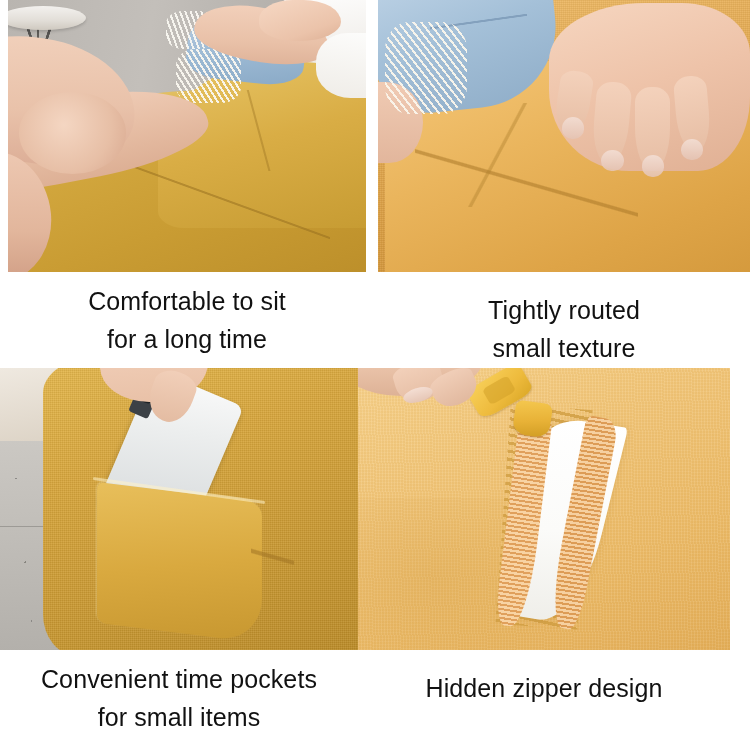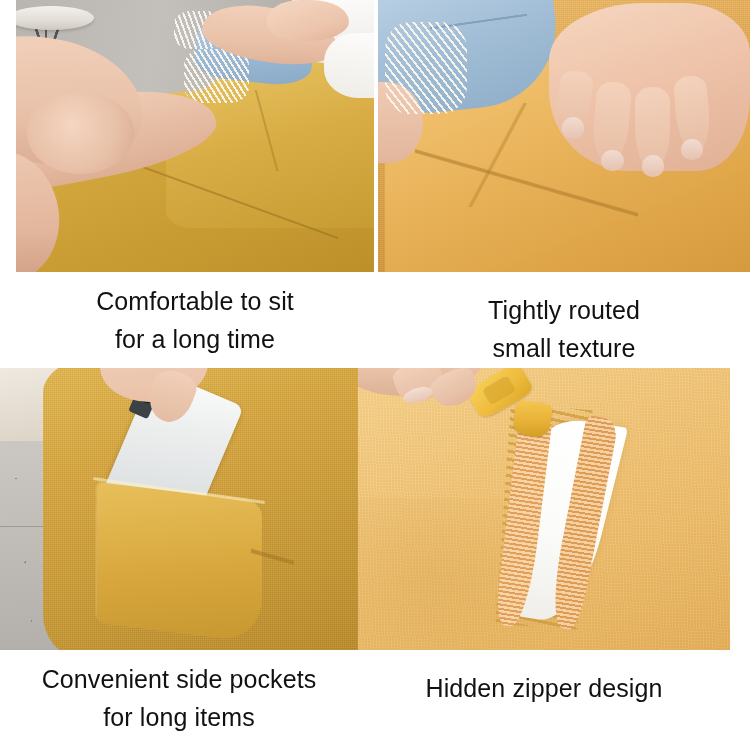--- a/index.html
+++ b/index.html
@@ -17,21 +17,21 @@
 
   .sheet {
     position: relative;
     width: 750px;
     height: 750px;
     background: #ffffff;
   }
 
   
   .cell { position: absolute; }
-  .cell-tl { left: 16px;   top: 0px;   width: 358px; height: 365px; }
+  .cell-tl { left: 8px;   top: 0px;   width: 358px; height: 365px; }
   .cell-tr { left: 378px; top: 0px;   width: 372px; height: 365px; }
   .cell-bl { left: 0px;   top: 368px; width: 358px; height: 382px; }
   .cell-br { left: 358px; top: 368px; width: 372px; height: 382px; }
 
   .photo {
     position: relative;
     overflow: hidden;
     background: #cfa040;
   }
   .cell-tl .photo { width: 358px; height: 272px; }
@@ -469,22 +469,22 @@
       <div class="p3-bag"></div>
       <div class="p3-phone"></div>
       <div class="p3-phone-cam"></div>
       <div class="p3-pocket"></div>
       <div class="p3-pocket-edge"></div>
       <div class="p3-pocket-seam"></div>
       <div class="p3-hand"></div>
       <div class="p3-thumb"></div>
     </div>
     <div class="caption">
-      <span class="line">Convenient side pockets</span>
-      <span class="line">for long items</span>
+      <span class="line">Convenient time pockets</span>
+      <span class="line">for small items</span>
     </div>
   </div>
 
   <div class="cell cell-br">
     <div class="photo">
       <div class="p4-bg"></div>
       <div class="p4-shade"></div>
       <div class="p4-stitch"></div>
       <div class="p4-open"></div>
       <div class="p4-teeth-l"></div>

